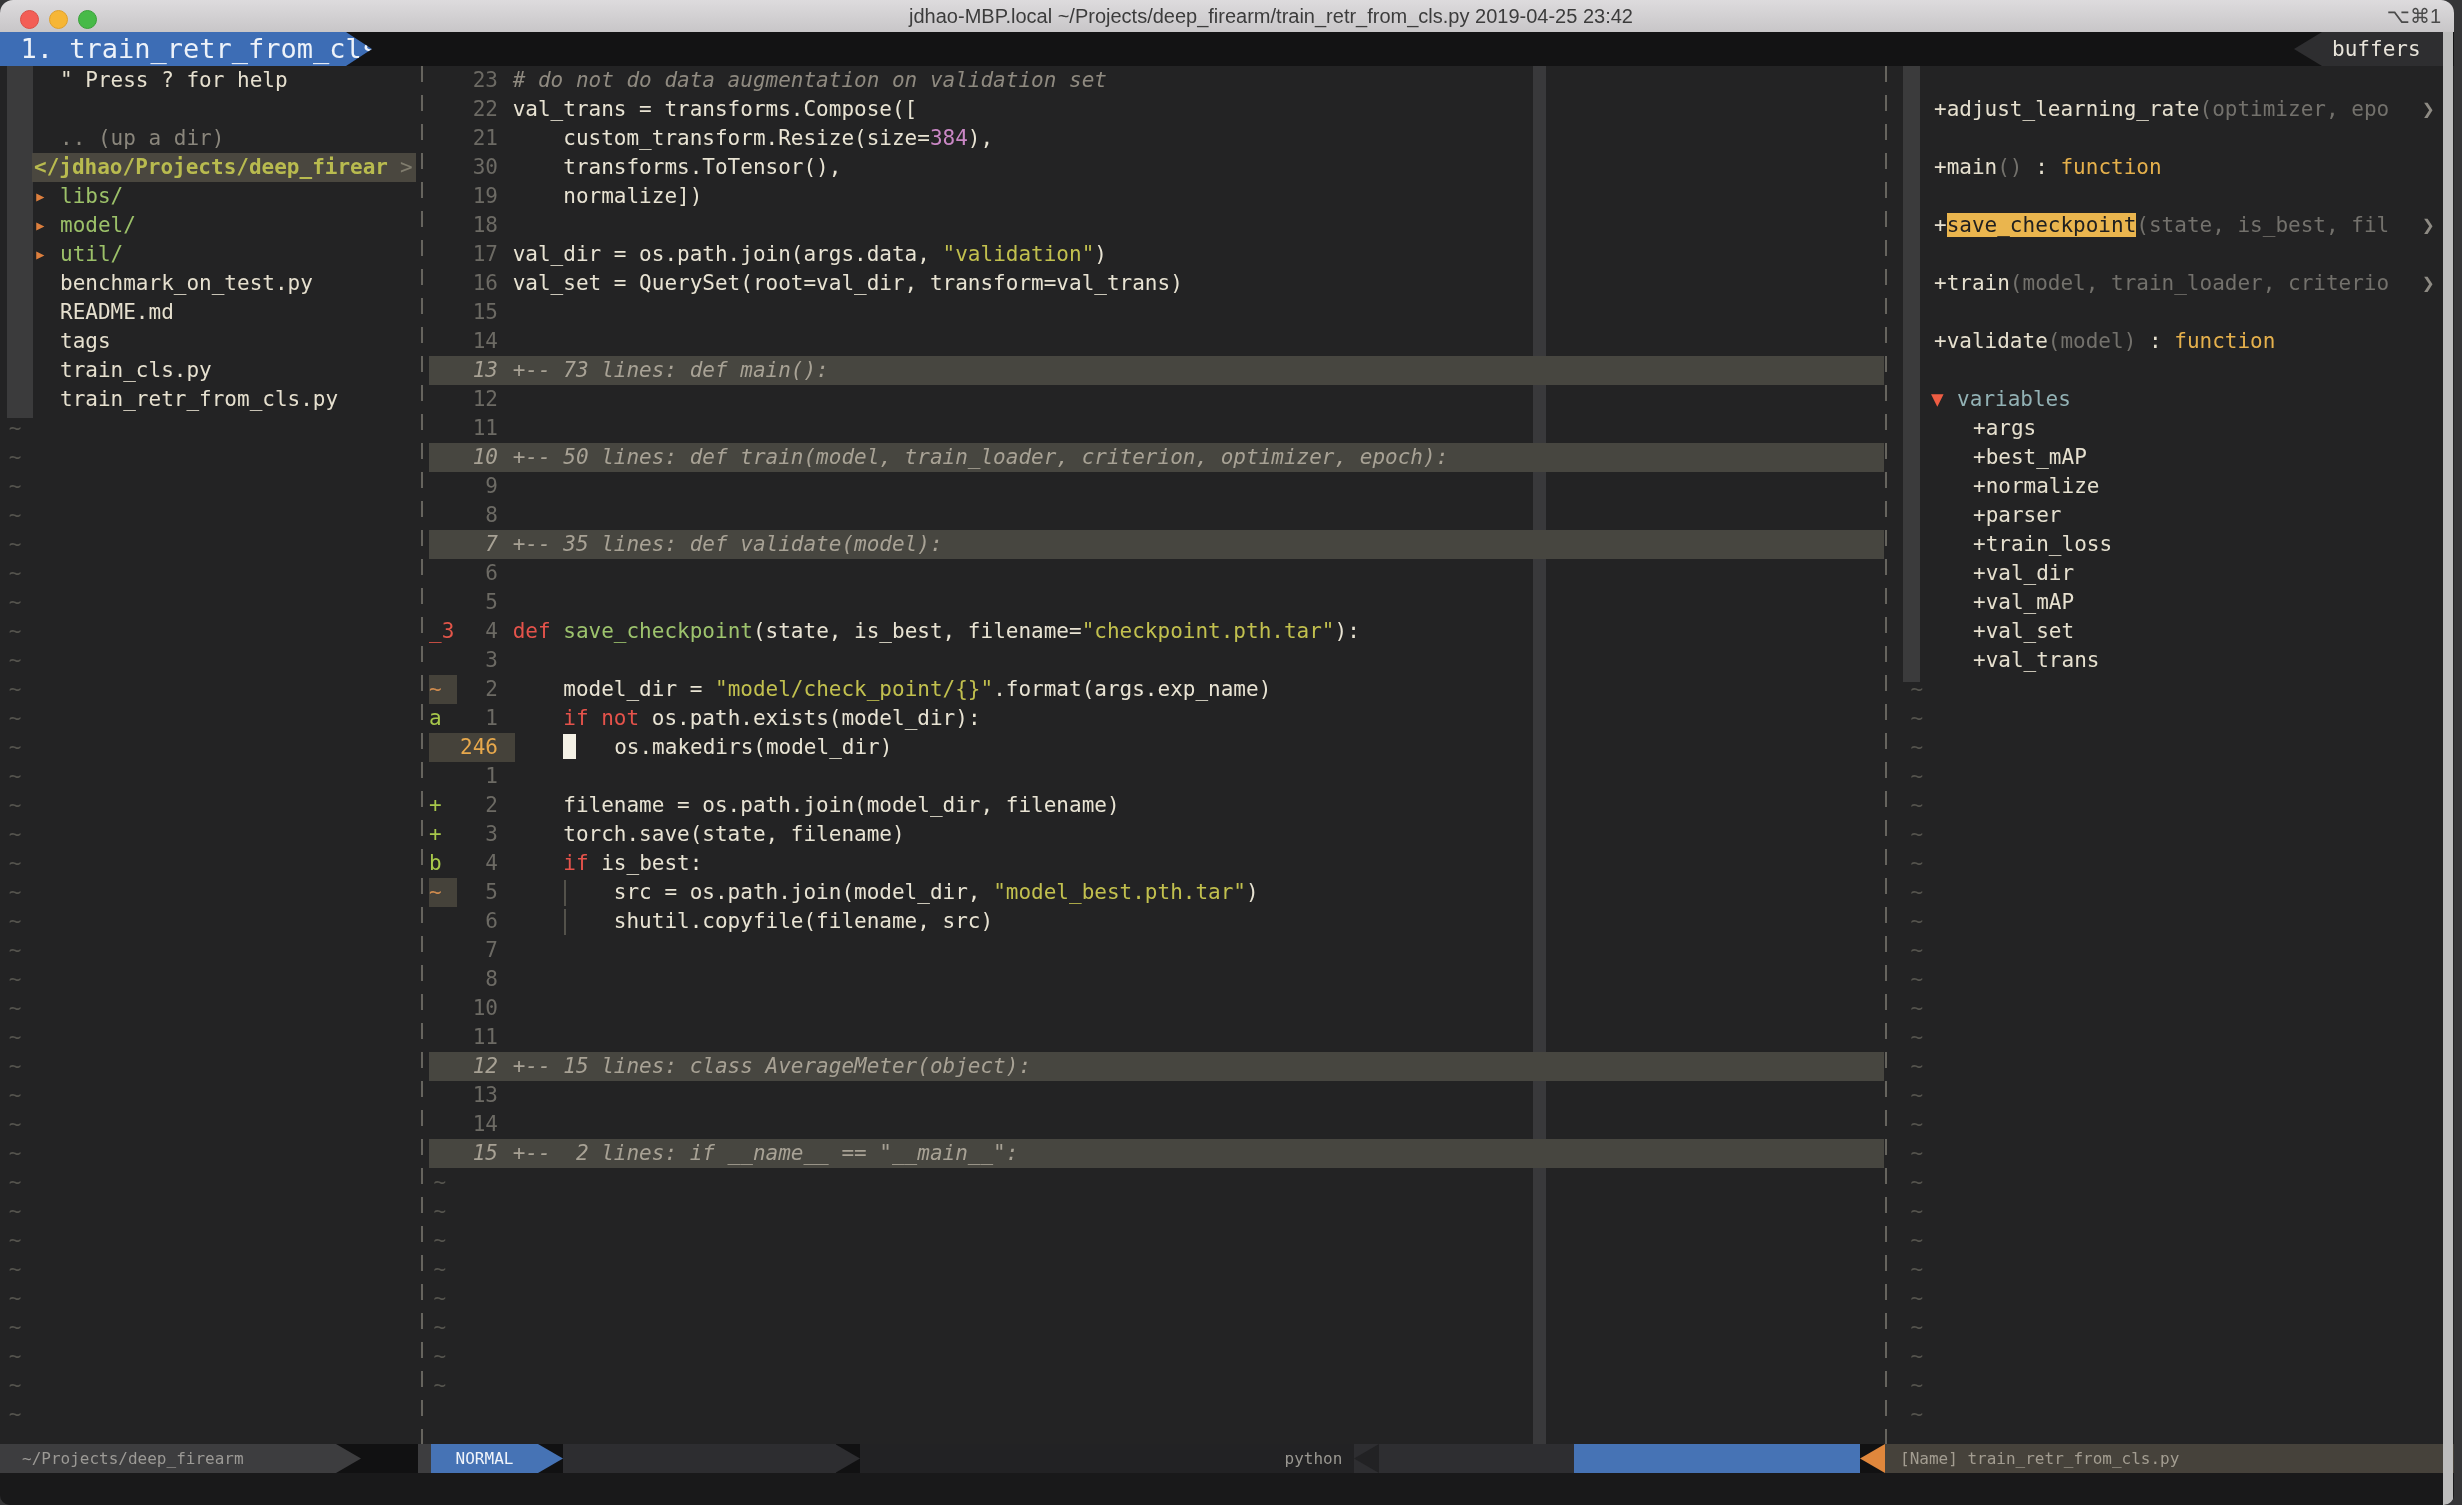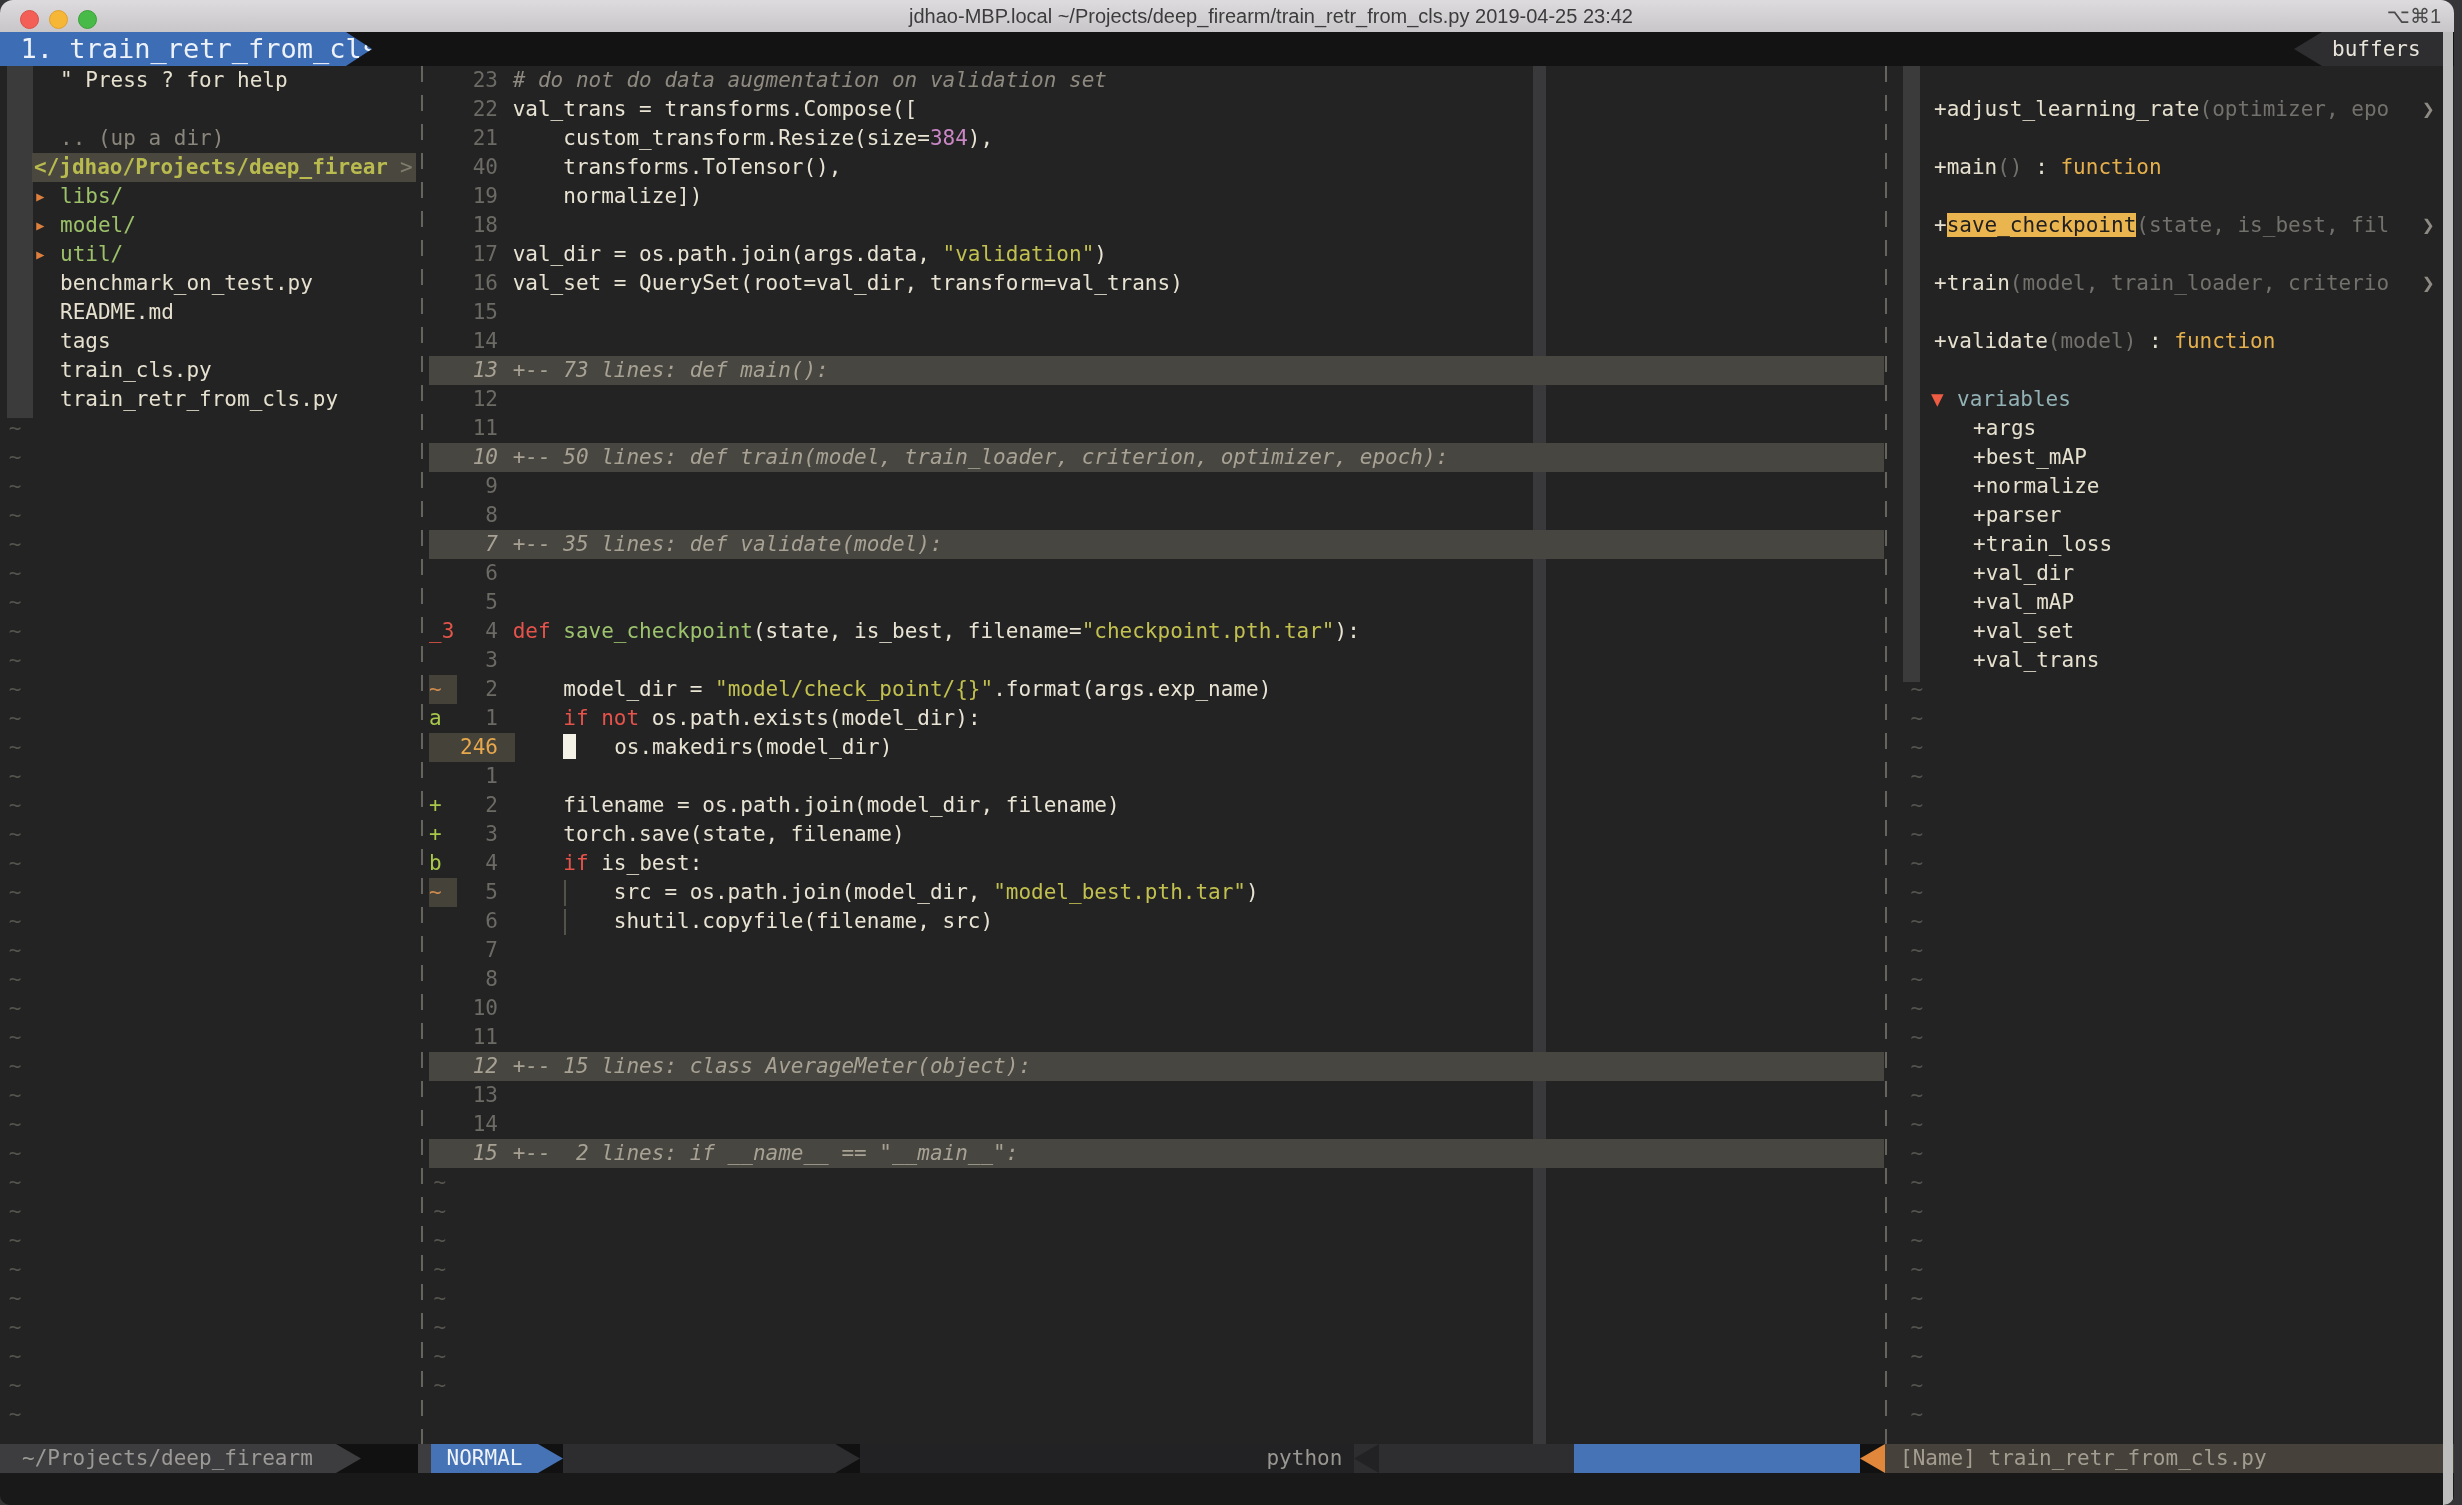--- a/index.html
+++ b/index.html
@@ -77,21 +77,21 @@
   .tb-n{color:#e6e0cf;}
   .tb-g{color:#73716c;}
   .tb-gold{color:#e5b04c;}
   .tb-hl{background:#eab54e;color:#202020;}
   .tb-head{color:#93b2b5;}
   .tb-kind{color:#ee5d43;display:inline-block;width:26px;margin-left:-2.9px;}
   .tb-trunc{position:absolute;left:513px;top:0;color:#8e8b84;}
   .tb-tilde{padding-left:1.5px;}
   
   .statusline{position:absolute;left:0;top:1444px;width:100%;height:29px;background:#111112;
-              font-size:21px;line-height:29px;white-space:pre;}
+              font-size:16px;line-height:29px;white-space:pre;}
   .sl-seg{position:absolute;top:0;height:29px;}
   .sl-nerd{left:0;width:336px;background:#3d3d3f;color:#9c9a96;padding-left:22px;box-sizing:border-box;}
   .arr-r{position:absolute;top:0;width:25px;height:29px;clip-path:polygon(0 0,100% 50%,0 100%);}
   .arr-l{position:absolute;top:0;width:25px;height:29px;clip-path:polygon(100% 0,0 50%,100% 100%);}
   .sl-sliver{left:418px;width:13px;background:#3d3d3f;}
   .sl-mode{left:431px;width:107px;background:#4673b5;color:#f0f4fa;text-align:center;}
   .sl-git{left:563px;width:273px;background:#2d2d30;color:#ebebe8;}
   .sl-info{left:860px;width:494px;background:#222224;color:#999791;padding-left:30px;box-sizing:border-box;}
   .sl-ft{position:absolute;right:11.7px;top:0;color:#999791;}
   .sl-enc{left:1354px;width:220px;background:#2e2e31;color:#d8d4cb;text-align:center;}
@@ -175,21 +175,21 @@
       </div>
 
       <div class="wsep" style="left:421px"></div>
 
       <div class="codewin">
         <div class="colorcol"></div>
         <div class="code-rows" id="code-rows">
             <div class="row"><span class="sign" style="position: relative;"> </span><span class="lnum">23</span><span class="tok-c"># do not do data augmentation on validation set</span></div>
             <div class="row"><span class="sign" style="position: relative;"> </span><span class="lnum">22</span><span class="tok-p">val_trans = transforms.Compose([</span></div>
             <div class="row"><span class="sign" style="position: relative;"> </span><span class="lnum">21</span><span class="tok-p">    custom_transform.Resize(size=</span><span class="tok-num">384</span><span class="tok-p">),</span></div>
-            <div class="row"><span class="sign" style="position: relative;"> </span><span class="lnum">40</span><span class="tok-p">    transforms.ToTensor(),</span></div>
+            <div class="row"><span class="sign" style="position: relative;"> </span><span class="lnum">30</span><span class="tok-p">    transforms.ToTensor(),</span></div>
             <div class="row"><span class="sign" style="position: relative;"> </span><span class="lnum">19</span><span class="tok-p">    normalize])</span></div>
             <div class="row"><span class="sign" style="position: relative;"> </span><span class="lnum">18</span></div>
             <div class="row"><span class="sign" style="position: relative;"> </span><span class="lnum">17</span><span class="tok-p">val_dir = os.path.join(args.data, </span><span class="tok-s">"validation"</span><span class="tok-p">)</span></div>
             <div class="row"><span class="sign" style="position: relative;"> </span><span class="lnum">16</span><span class="tok-p">val_set = QuerySet(root=val_dir, transform=val_trans)</span></div>
             <div class="row"><span class="sign" style="position: relative;"> </span><span class="lnum">15</span></div>
             <div class="row"><span class="sign" style="position: relative;"> </span><span class="lnum">14</span></div>
             <div class="row fold-row"><span class="sign">  </span><span class="lnum">13</span><span>+-- 73 lines: def main():</span></div>
             <div class="row"><span class="sign" style="position: relative;"> </span><span class="lnum">12</span></div>
             <div class="row"><span class="sign" style="position: relative;"> </span><span class="lnum">11</span></div>
             <div class="row fold-row"><span class="sign">  </span><span class="lnum">10</span><span>+-- 50 lines: def train(model, train_loader, criterion, optimizer, epoch):</span></div>

